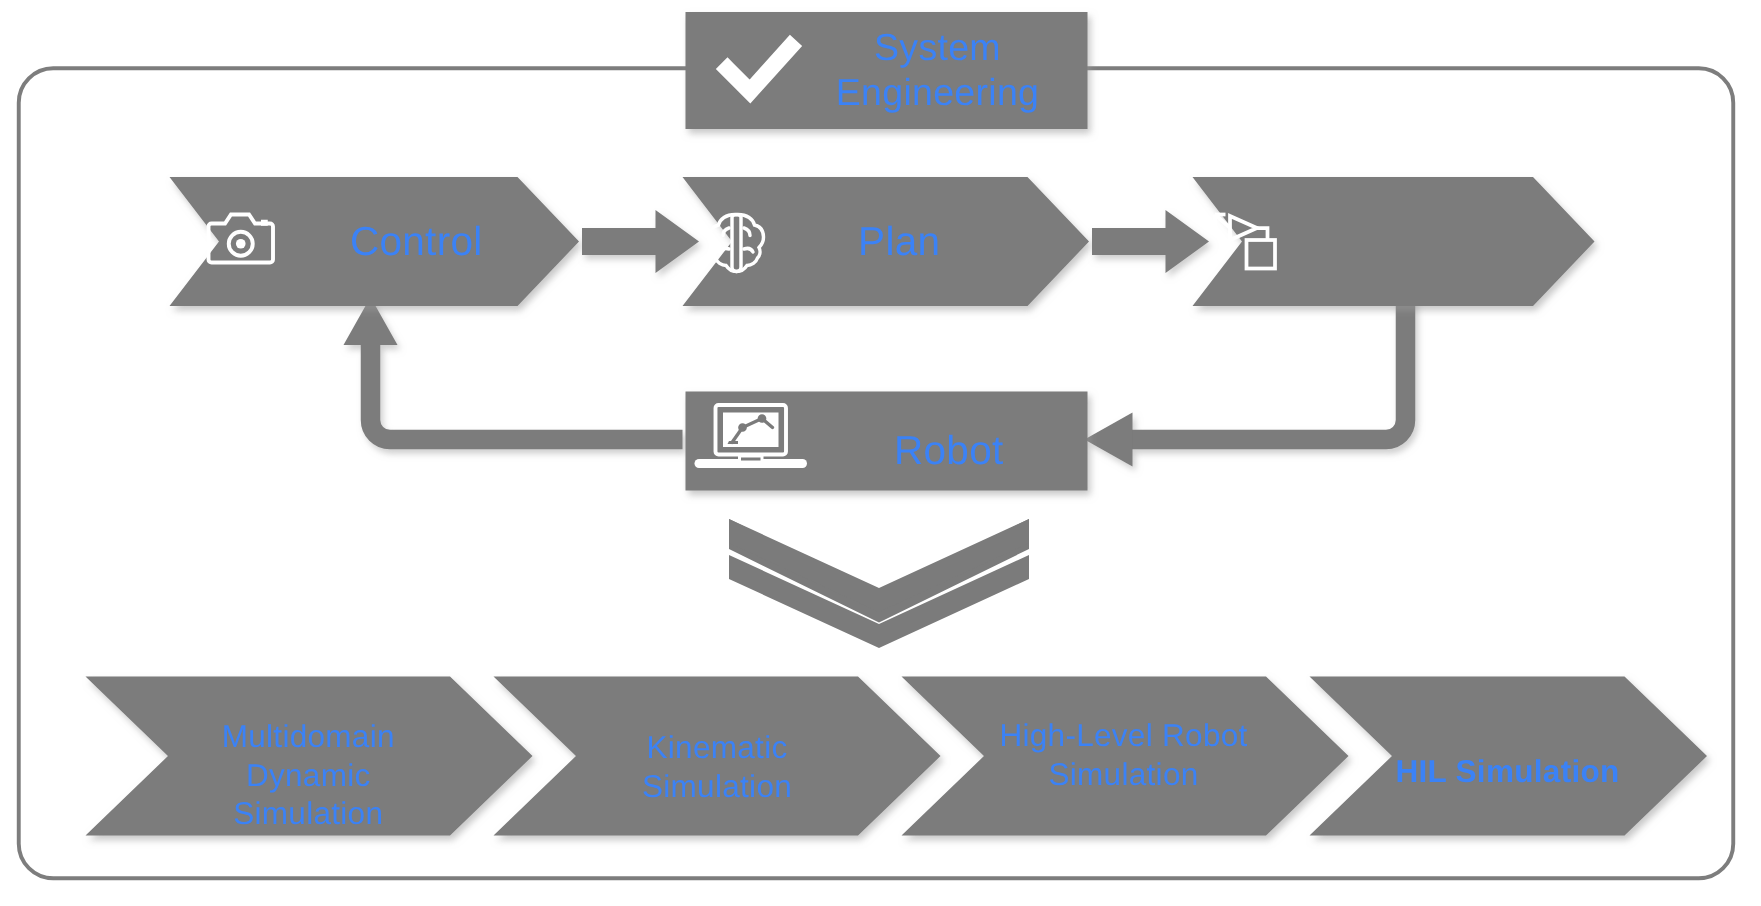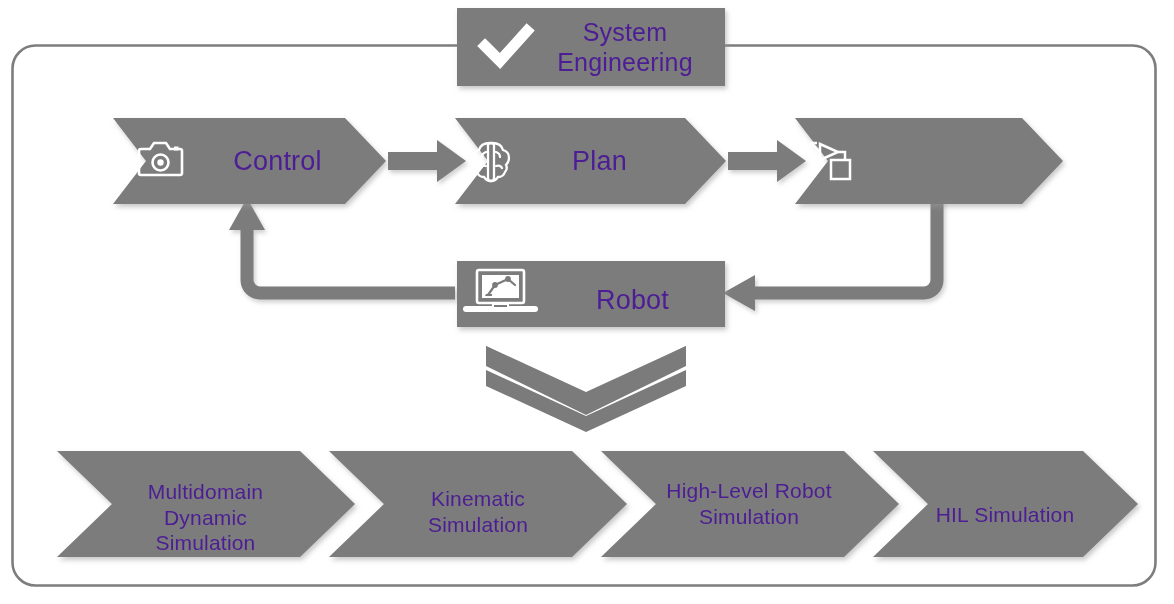--- a/index.html
+++ b/index.html
@@ -19,21 +19,21 @@
   }
   #canvas svg.layer {
     position: absolute;
     left: 0;
     top: 0;
     width: 1174px;
     height: 604px;
   }
   .lbl {
     position: absolute;
-    color: #4c1d95;
+    color: #3b82f6;
     font-family: "Liberation Sans", sans-serif;
     font-weight: 400;
     text-align: center;
     line-height: 1.22;
     letter-spacing: 0.2px;
     white-space: pre-line;
     pointer-events: none;
     user-select: none;
   }
   .lbl-28 { font-size: 27px; }
@@ -210,15 +210,15 @@
   <div class="lbl lbl-22 center-xy" style="left:118px; top:451px; width:175px; height:133px;">Multidomain
 Dynamic
 Simulation</div>
 
   <div class="lbl lbl-22 center-xy" style="left:388px; top:451px; width:180px; height:122px;">Kinematic
 Simulation</div>
 
   <div class="lbl lbl-22 center-xy" style="left:656px; top:451px; width:186px; height:106px;">High-Level Robot
 Simulation</div>
 
-  <div class="lbl lbl-22 center-xy" style="left:928px; top:451px; width:154px; height:128px;">HIL Simulation</div>
+  <div class="lbl lbl-22 center-xy" style="left:928px; top:451px; width:154px; height:128px;font-weight:bold;">HIL Simulation</div>
 
 </div>
 
 </body></html>

